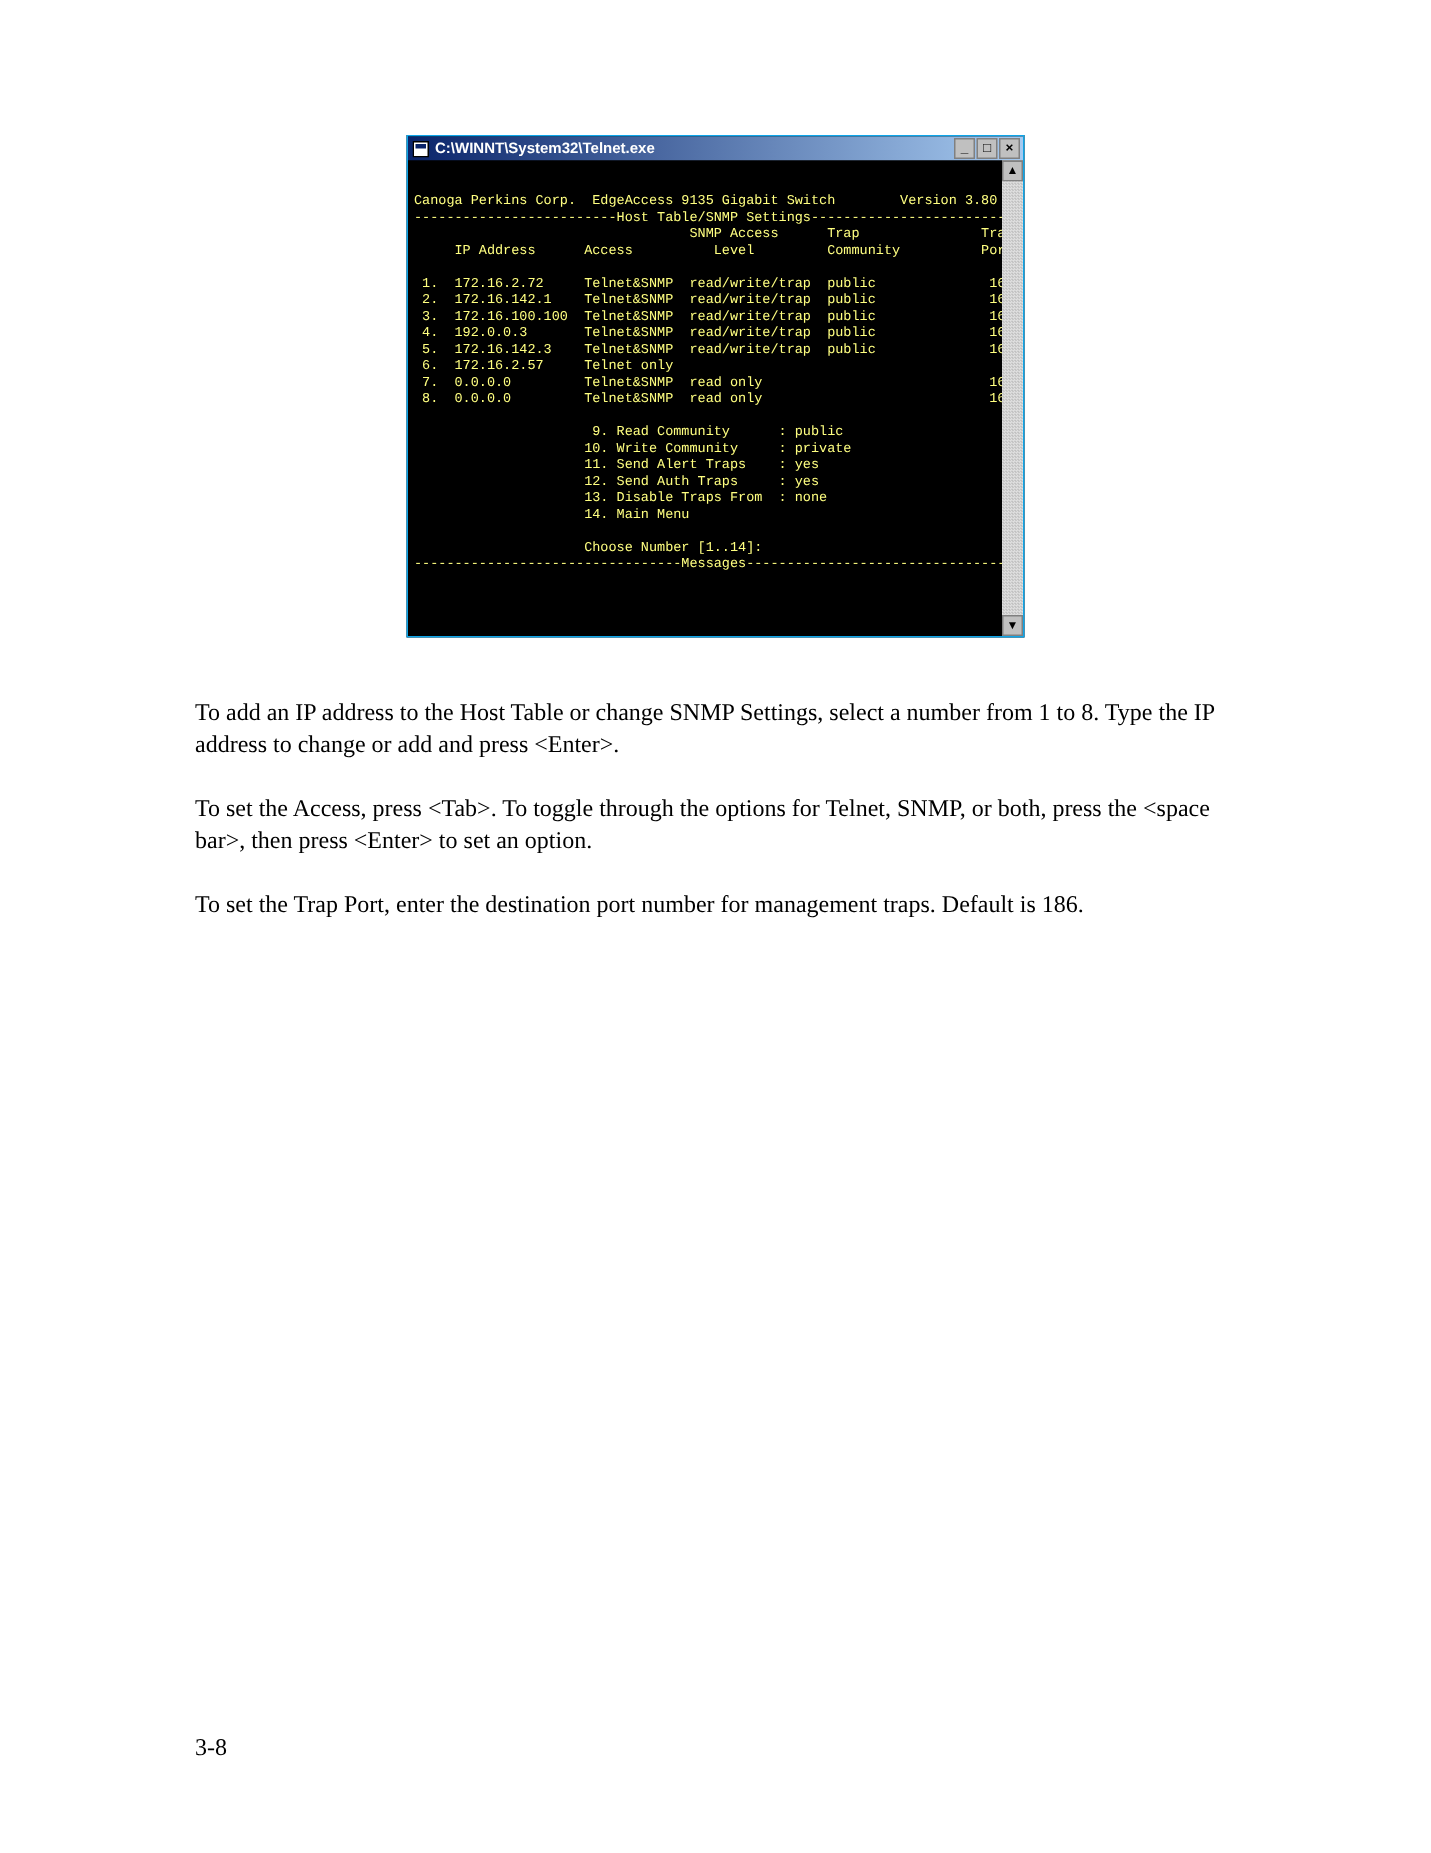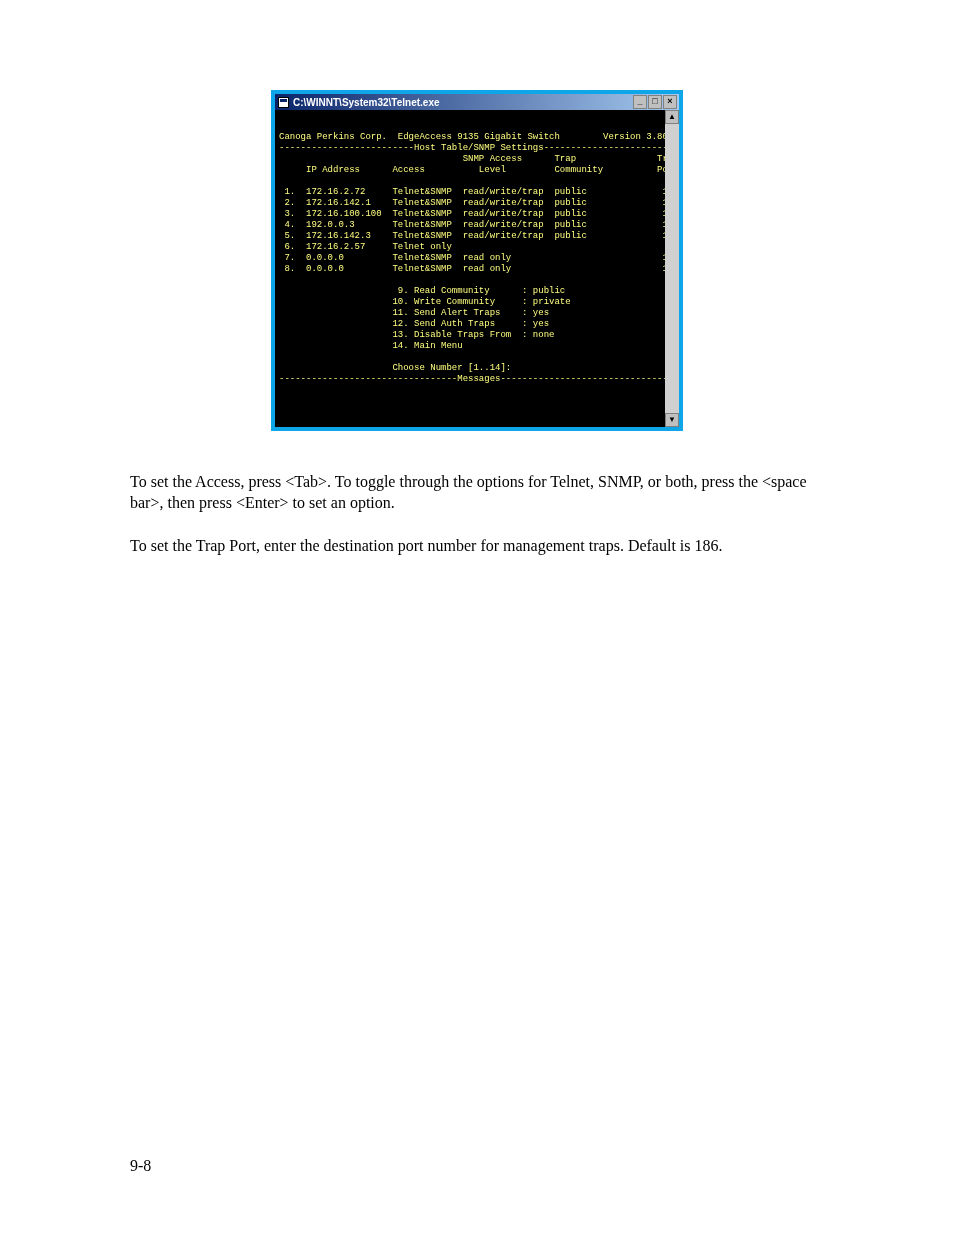--- a/index.html
+++ b/index.html
@@ -13,21 +13,21 @@
   }
   .page {
     padding: 90px 130px 60px 130px;
     box-sizing: border-box;
   }
   .screenshot-wrap {
     width: 412px;
     margin: 0 auto 40px auto;
   }
   .win {
-    border: 4px solid #0ea5e9;
+    border: 1px solid #0ea5e9;
     background: #000;
   }
   .titlebar {
     display: flex;
     align-items: center;
     height: 16px;
     background: linear-gradient(to right, #0a246a, #a6caf0);
     color: #fff;
     font-family: Tahoma, Arial, sans-serif;
     font-size: 10px;
@@ -162,19 +162,20 @@
         <div class="scrollbar">
           <div class="sb-btn">▲</div>
           <div class="sb-track"></div>
           <div class="sb-btn">▼</div>
         </div>
       </div>
     </div>
   </div>
 
   <div class="body-text">
+    <p>To add an IP address to the Host Table or change SNMP Settings, select a number from 1 to 8. Type the IP address to change or add and press &lt;Enter&gt;.</p>
     <p>To set the Access, press &lt;Tab&gt;. To toggle through the options for Telnet, SNMP, or both, press the &lt;space bar&gt;, then press &lt;Enter&gt; to set an option.</p>
     <p>To set the Trap Port, enter the destination port number for management traps. Default is 186.</p>
   </div>
 
 </div>
-<div class="page-num">9-8</div>
+<div class="page-num">3-8</div>
 </div>
 
 </body></html>

